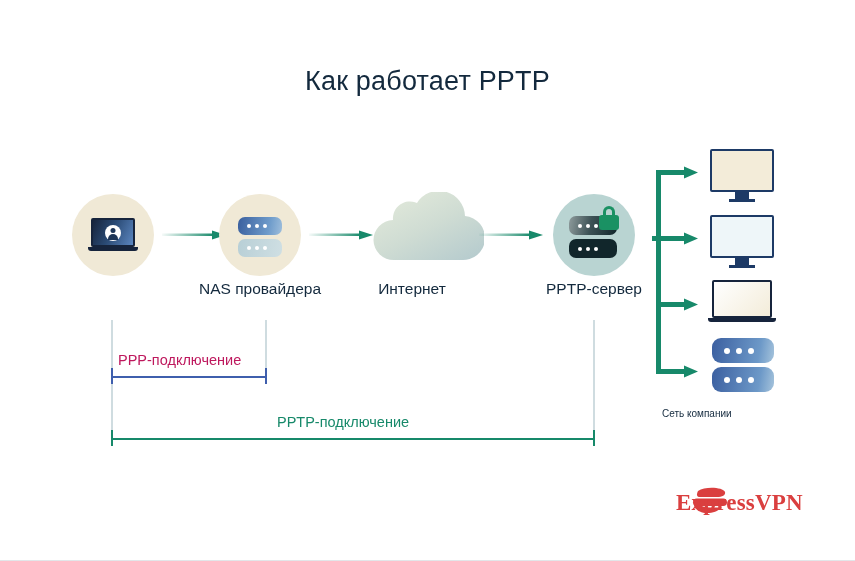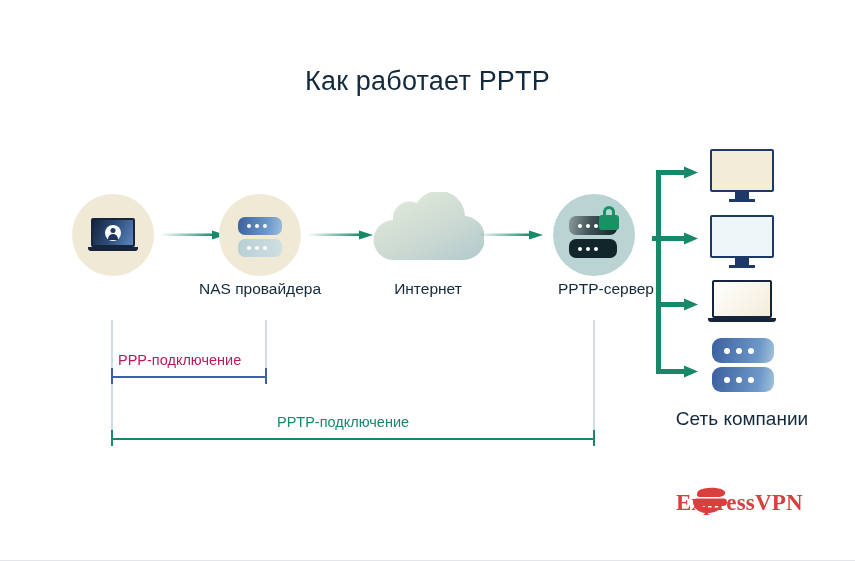--- a/index.html
+++ b/index.html
@@ -354,22 +354,22 @@
     height: 6px;
     border-radius: 50%;
     background: #ffffff;
   }
 
   #company-label {
     position: absolute;
     left: 662px;
     top: 408px;
     width: 160px;
-    text-align: center;
-    font-size: 19px;
+    text-align: left;
+    font-size: 10px;
     color: #13293d;
     white-space: nowrap;
   }
 
   
   #logo {
     position: absolute;
     left: 632px;
     top: 486px;
     width: 156px;
@@ -453,21 +453,21 @@
       <defs>
         <linearGradient id="cloudg" x1="0" y1="0" x2="0.85" y2="1">
           <stop offset="0%" stop-color="#e6ecdc"></stop>
           <stop offset="55%" stop-color="#cfdcd3"></stop>
           <stop offset="100%" stop-color="#b7ccce"></stop>
         </linearGradient>
       </defs>
       <path d="M22,68 a20,20 0 0 1 -1,-40 a17,17 0 0 1 24,-17 a26,26 0 0 1 48,13 a20,20 0 0 1 -4,44 z" fill="url(#cloudg)"></path>
     </svg>
   </div>
-  <div class="node-label" style="left:348px; width:160px;">Интернет</div>
+  <div class="node-label" style="left:332px; width:160px;">Интернет</div>
 
   <svg class="flow-arrow" style="left:479px;" width="64" height="10">
     <defs>
       <linearGradient id="ag3" x1="0" y1="0" x2="1" y2="0">
         <stop offset="0%" stop-color="#17896a" stop-opacity="0.04"></stop>
         <stop offset="100%" stop-color="#17896a" stop-opacity="1"></stop>
       </linearGradient>
     </defs>
     <rect x="0" y="3.5" width="52" height="2.5" fill="url(#ag3)"></rect>
     <polygon points="50,0.5 64,5 50,9.5" fill="#17896a"></polygon>
@@ -488,21 +488,21 @@
             <i></i>
             <i></i>
           </div>
       </div>
     </div>
     <div class="lock">
       <div class="shackle"></div>
       <div class="body"></div>
     </div>
   </div>
-  <div class="node-label" style="left:526px; width:160px;text-align:center;">PPTP-сервер</div>
+  <div class="node-label" style="left:514px; width:160px;text-align:center;">PPTP-сервер</div>
 
   <div class="guide" style="left:111px; top:320px; height:118px;"></div>
   <div class="guide" style="left:265px; top:320px; height:55px;"></div>
   <div class="guide" style="left:593px; top:320px; height:118px;"></div>
 
   <div class="bracket-label label-ppp" style="left:118px; top:352px;">PPP-подключение</div>
   <div class="bracket-line ppp-color" style="left:111px; top:376px; width:156px;"></div>
   <div class="bracket-tick ppp-color" style="left:111px; top:368px; height:16px;"></div>
   <div class="bracket-tick ppp-color" style="left:265px; top:368px; height:16px;"></div>
 

